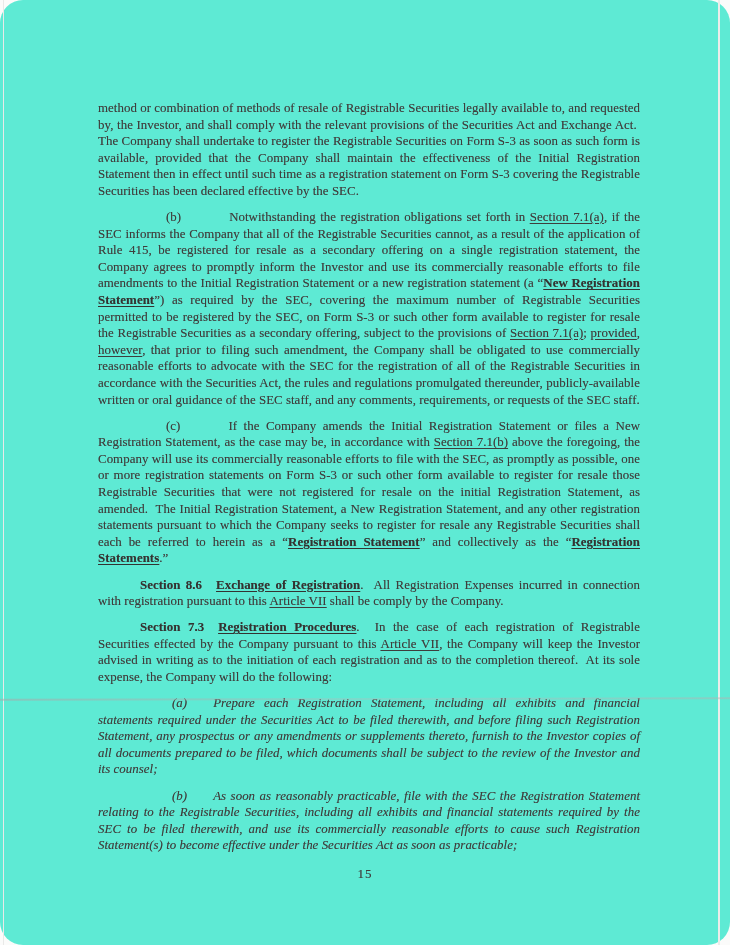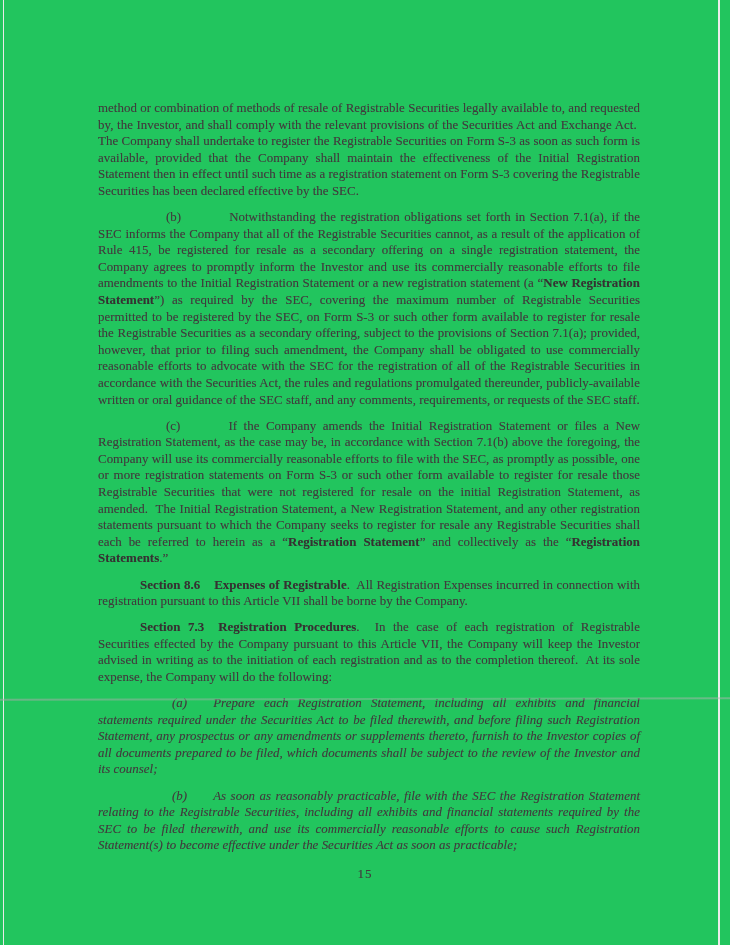--- a/index.html
+++ b/index.html
@@ -3,21 +3,22 @@
 <meta charset="utf-8">
 <style>
   html,body{margin:0;padding:0;}
   body{
     width:730px;height:945px;position:relative;overflow:hidden;
     background:#fbfbfa;
     font-family:"Liberation Serif", "DejaVu Serif", serif;
   }
   .page{
     position:absolute;left:0;top:0;width:730px;height:945px;
-    background:#22c55e;
+    background:#5eead4;
+    border-radius:23px;
   }
   
   .edge-left{position:absolute;left:3px;top:0;bottom:0;width:1px;background:#e9e9e8;}
   .edge-right{position:absolute;left:718px;top:0;bottom:0;width:2px;background:#edecea;}
   .crease{
     position:absolute;left:-4px;top:698px;width:740px;height:2px;
     background:linear-gradient(90deg, rgba(168,168,168,.55), rgba(190,190,190,.30) 55%, rgba(178,178,178,.50));
     transform:rotate(-0.12deg);
     pointer-events:none;
   }
@@ -29,21 +30,21 @@
     text-align:justify;
     letter-spacing:.04px;
     text-shadow:0 0 .5px rgba(80,80,80,.55);
   }
   .para{margin:0 0 9.5px 0;}
   .para.cont{text-indent:0;}
   .para.item{text-indent:68px;}
   .para.sub{text-indent:74px;font-style:italic;}
   .para.section{text-indent:42px;}
   .b{font-weight:bold;color:#333331;}
-  .u{text-underline-offset:2px;}
+  .u{text-decoration:underline;text-underline-offset:2px;}
   .tab{display:inline-block;}
   .t-lg{width:48px;}
   .t-md{width:26px;}
   .t-sm{width:14px;}
   .footer{
     position:absolute;left:0;top:866px;width:730px;
     text-align:center;font-size:13px;color:#3f3f3d;
     letter-spacing:1px;
     text-shadow:0 0 .5px rgba(80,80,80,.5);
   }
@@ -52,21 +53,21 @@
 <body>
 
 <div class="page">
   <div class="edge-left"></div>
   <div class="edge-right"></div>
 
   <div class="text-block">
       <p class="para cont"><span class="">method or combination of methods of resale of Registrable Securities legally available to, and requested by, the Investor, and shall comply with the relevant provisions of the Securities Act and Exchange Act.&nbsp; The Company shall undertake to register the Registrable Securities on Form S-3 as soon as such form is available, provided that the Company shall maintain the effectiveness of the Initial Registration Statement then in effect until such time as a registration statement on Form S-3 covering the Registrable Securities has been declared effective by the SEC.</span></p>
       <p class="para item"><span class="">(b)</span><span class="tab t-lg"></span><span class="">Notwithstanding the registration obligations set forth in </span><span class="u">Section 7.1(a)</span><span class="">, if the SEC informs the Company that all of the Registrable Securities cannot, as a result of the application of Rule 415, be registered for resale as a secondary offering on a single registration statement, the Company agrees to promptly inform the Investor and use its commercially reasonable efforts to file amendments to the Initial Registration Statement or a new registration statement (a “</span><span class="b u">New Registration Statement</span><span class="">”) as required by the SEC, covering the maximum number of Registrable Securities permitted to be registered by the SEC, on Form S-3 or such other form available to register for resale the Registrable Securities as a secondary offering, subject to the provisions of </span><span class="u">Section 7.1(a)</span><span class="">; </span><span class="u">provided</span><span class="">, </span><span class="u">however</span><span class="">, that prior to filing such amendment, the Company shall be obligated to use commercially reasonable efforts to advocate with the SEC for the registration of all of the Registrable Securities in accordance with the Securities Act, the rules and regulations promulgated thereunder, publicly-available written or oral guidance of the SEC staff, and any comments, requirements, or requests of the SEC staff.</span></p>
       <p class="para item"><span class="">(c)</span><span class="tab t-lg"></span><span class="">If the Company amends the Initial Registration Statement or files a New Registration Statement, as the case may be, in accordance with </span><span class="u">Section 7.1(b)</span><span class=""> above the foregoing, the Company will use its commercially reasonable efforts to file with the SEC, as promptly as possible, one or more registration statements on Form S-3 or such other form available to register for resale those Registrable Securities that were not registered for resale on the initial Registration Statement, as amended.&nbsp; The Initial Registration Statement, a New Registration Statement, and any other registration statements pursuant to which the Company seeks to register for resale any Registrable Securities shall each be referred to herein as a “</span><span class="b u">Registration Statement</span><span class="">” and collectively as the “</span><span class="b u">Registration Statements</span><span class="">.”</span></p>
-      <p class="para section"><span class="b ">Section 8.6</span><span class="tab t-sm"></span><span class="b u">Expenses of Registrable</span><span class="">.&nbsp; All Registration Expenses incurred in connection with registration pursuant to this </span><span class="u">Article VII</span><span class=""> shall be borne by the Company.</span></p>
+      <p class="para section"><span class="b ">Section 8.6</span><span class="tab t-sm"></span><span class="b u">Exchange of Registration</span><span class="">.&nbsp; All Registration Expenses incurred in connection with registration pursuant to this </span><span class="u">Article VII</span><span class=""> shall be comply by the Company.</span></p>
       <p class="para section"><span class="b ">Section 7.3</span><span class="tab t-sm"></span><span class="b u">Registration Procedures</span><span class="">.&nbsp; In the case of each registration of Registrable Securities effected by the Company pursuant to this </span><span class="u">Article VII</span><span class="">, the Company will keep the Investor advised in writing as to the initiation of each registration and as to the completion thereof.&nbsp; At its sole expense, the Company will do the following:</span></p>
       <p class="para sub"><span class="">(a)</span><span class="tab t-md"></span><span class="">Prepare each Registration Statement, including all exhibits and financial statements required under the Securities Act to be filed therewith, and before filing such Registration Statement, any prospectus or any amendments or supplements thereto, furnish to the Investor copies of all documents prepared to be filed, which documents shall be subject to the review of the Investor and its counsel;</span></p>
       <p class="para sub"><span class="">(b)</span><span class="tab t-md"></span><span class="">As soon as reasonably practicable, file with the SEC the Registration Statement relating to the Registrable Securities, including all exhibits and financial statements required by the SEC to be filed therewith, and use its commercially reasonable efforts to cause such Registration Statement(s) to become effective under the Securities Act as soon as practicable;</span></p>
     </div>
 
   <div class="crease"></div>
 
   <div class="footer">15</div>
 </div>
 

